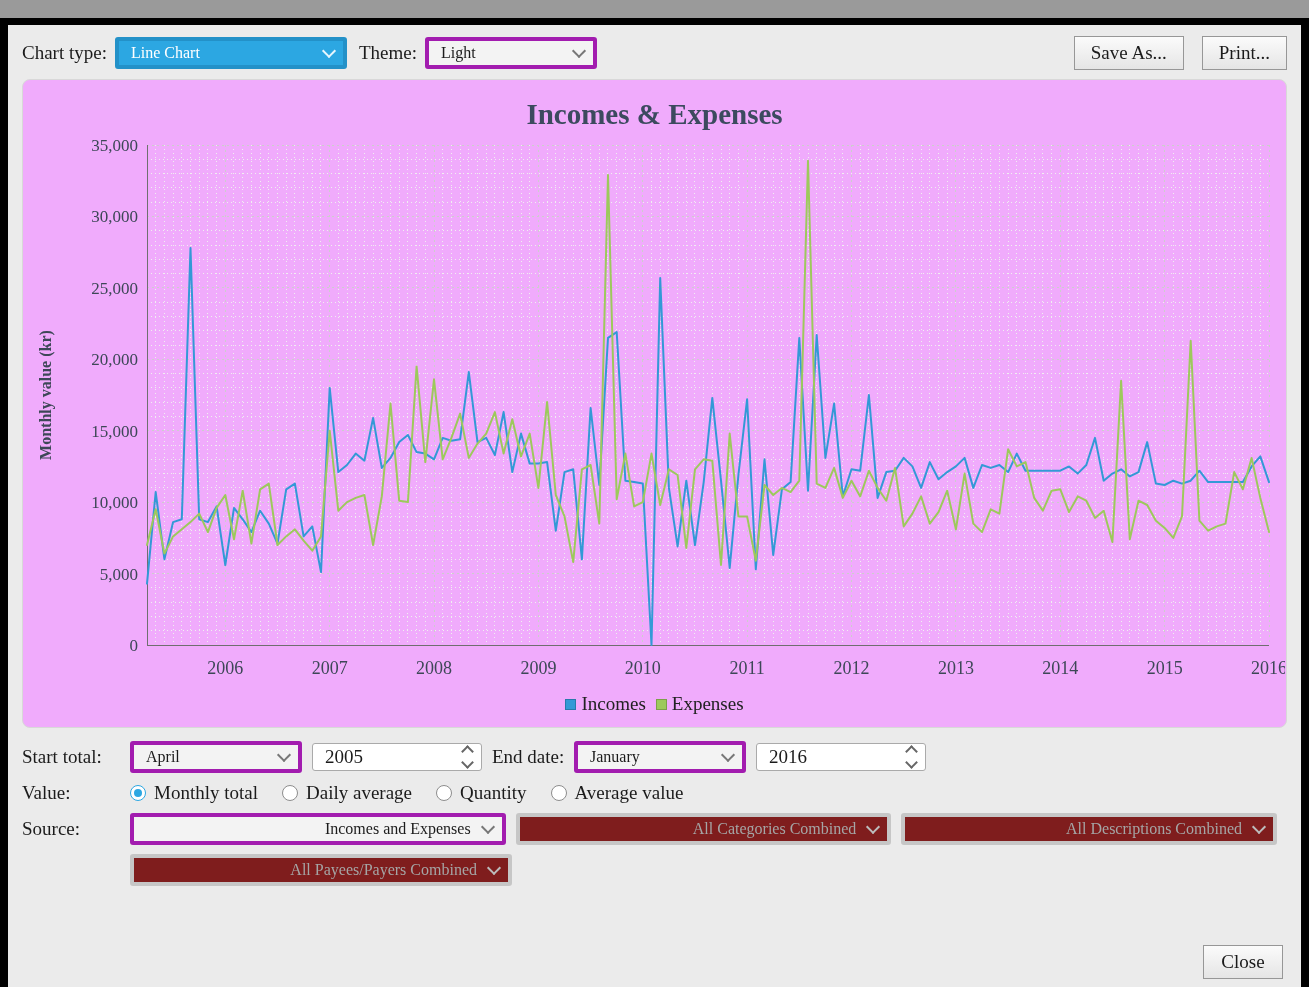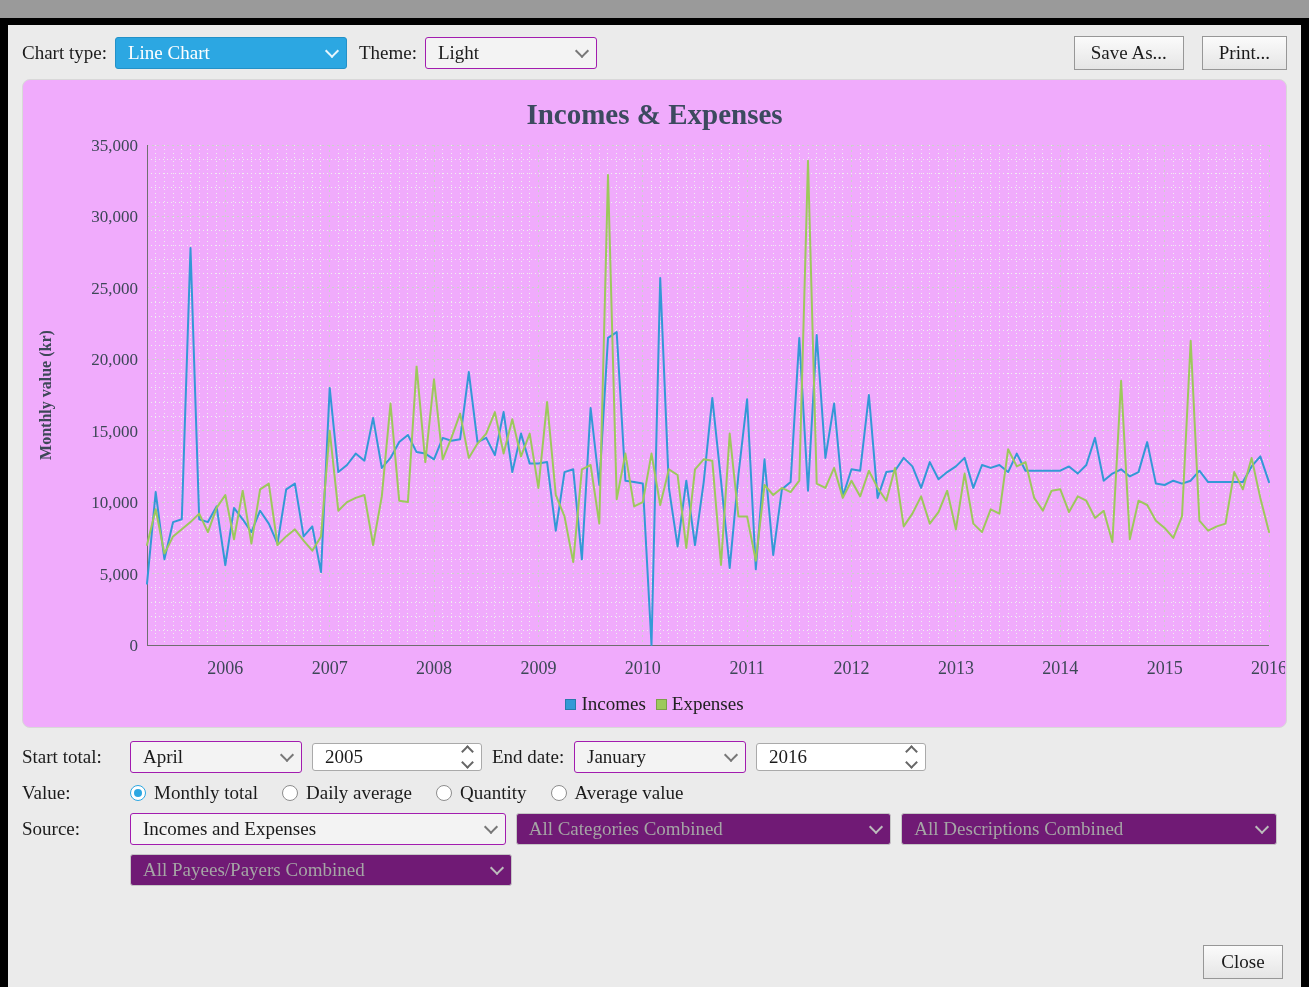--- a/index.html
+++ b/index.html
@@ -8,28 +8,28 @@
     border:solid #000;border-width:7px 8px 16px 8px;
     background:#ebebeb;color:#1b1b1b;
     font-family:"Liberation Serif","DejaVu Serif",serif;
     display:flex;flex-direction:column;overflow:hidden;margin-top:18px;
   }
   
   .toolbar{display:flex;align-items:center;padding:11px 14px 9px;gap:8px;}
   .tlabel{font-size:19px;white-space:nowrap;}
   .select{
     display:inline-flex;align-items:center;justify-content:space-between;
-    height:32px;box-sizing:border-box;border:1px solid #a21caf;border-radius:3px;
-    background:#f3f3f3;padding:0 9px 0 12px;font-size:19px;cursor:default;white-space:nowrap;
+    height:32px;box-sizing:border-box;border:4px solid #a21caf;border-radius:3px;
+    background:#f3f3f3;padding:0 9px 0 12px;font-size:16px;cursor:default;white-space:nowrap;
   }
   .select .chev{width:8px;height:8px;border-right:2px solid #777;border-bottom:2px solid #777;
     transform:rotate(45deg);margin-left:12px;margin-top:-4px;flex:none;}
   .select.blue{background:#2ca7e2;border-color:#2391c8;color:#fff;}
   .select.blue .chev{border-color:#e8f6fd;}
-  .select.disabled{background:#701a75;color:#a5a5a5;border-color:#c6c6c6;gap:7px;}
+  .select.disabled{background:#7f1d1d;color:#a5a5a5;border-color:#c6c6c6;}
   .select.disabled .chev{border-color:#bcbcbc;}
   .spinner{
     display:inline-flex;align-items:center;justify-content:space-between;
     height:28px;box-sizing:border-box;border:1px solid #aaa;border-radius:3px;
     background:#fff;padding:0 9px 0 12px;font-size:19px;
   }
   .spin-arrows{display:flex;flex-direction:column;gap:5px;align-items:center;}
   .chev-up{width:7px;height:7px;border-right:2px solid #666;border-bottom:2px solid #666;transform:rotate(-135deg);}
   .chev-dn{width:7px;height:7px;border-right:2px solid #666;border-bottom:2px solid #666;transform:rotate(45deg);margin-top:-3px;}
   .spacer{flex:1;}
@@ -45,21 +45,21 @@
   .legend{display:flex;justify-content:center;align-items:center;font-size:19px;color:#222;padding:2px 0 10px;}
   .legend-item{display:flex;align-items:center;margin:0 5px;}
   .swatch{width:11px;height:11px;display:inline-block;margin-right:5px;border:1px solid rgba(0,0,0,0.2);box-sizing:border-box;}
   
   .controls{padding:13px 14px 0;}
   .crow{display:flex;align-items:center;margin-bottom:9px;}
   .clabel{width:108px;flex:none;font-size:19px;}
   .endlabel{font-size:19px;width:82px;flex:none;margin-left:10px;}
   .w-month{width:172px;}
   .w-year{width:170px;margin-left:10px;}
-  .w-src{width:382px;margin-right:10px;}
+  .w-src{width:382px;margin-right:10px;justify-content:flex-end;}
   .radio-option{display:flex;align-items:center;margin-right:24px;font-size:19px;cursor:default;}
   .radio{width:16px;height:16px;border-radius:50%;border:1px solid #8d8d8d;background:#fff;
     margin-right:8px;box-sizing:border-box;position:relative;flex:none;}
   .radio.selected{border-color:#2ca7e2;}
   .radio.selected::after{content:"";position:absolute;left:3px;top:3px;right:3px;bottom:3px;background:#2ca7e2;border-radius:50%;}
   .indent{margin-left:108px;}
   .close-row{display:flex;justify-content:flex-end;padding:4px 18px 10px;margin-top:auto;}
 </style>
 </head>
 <body>

